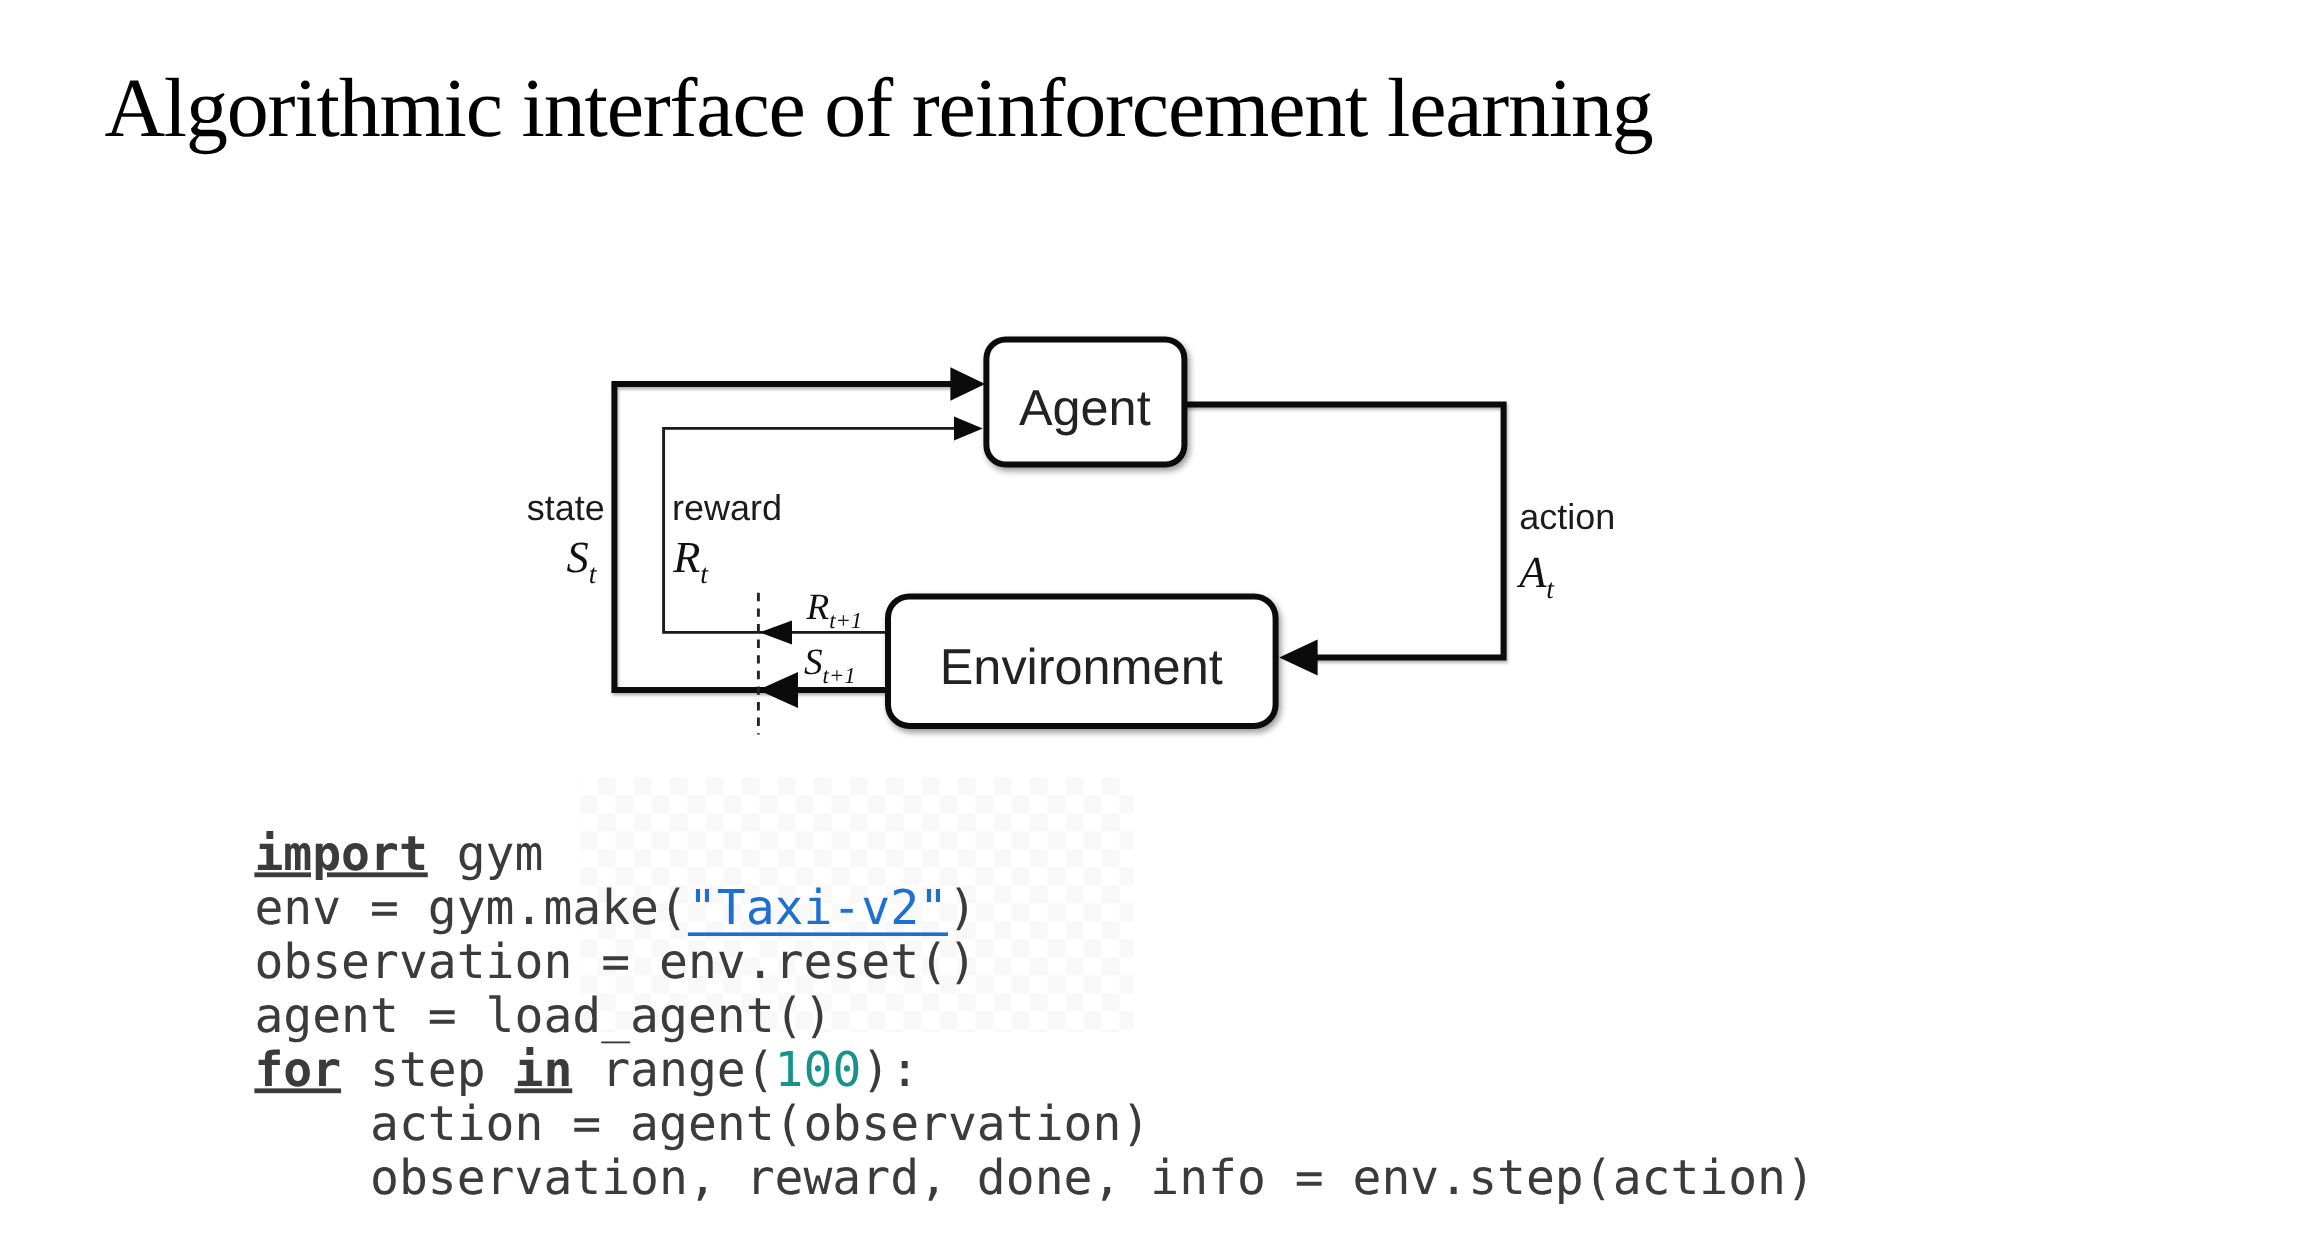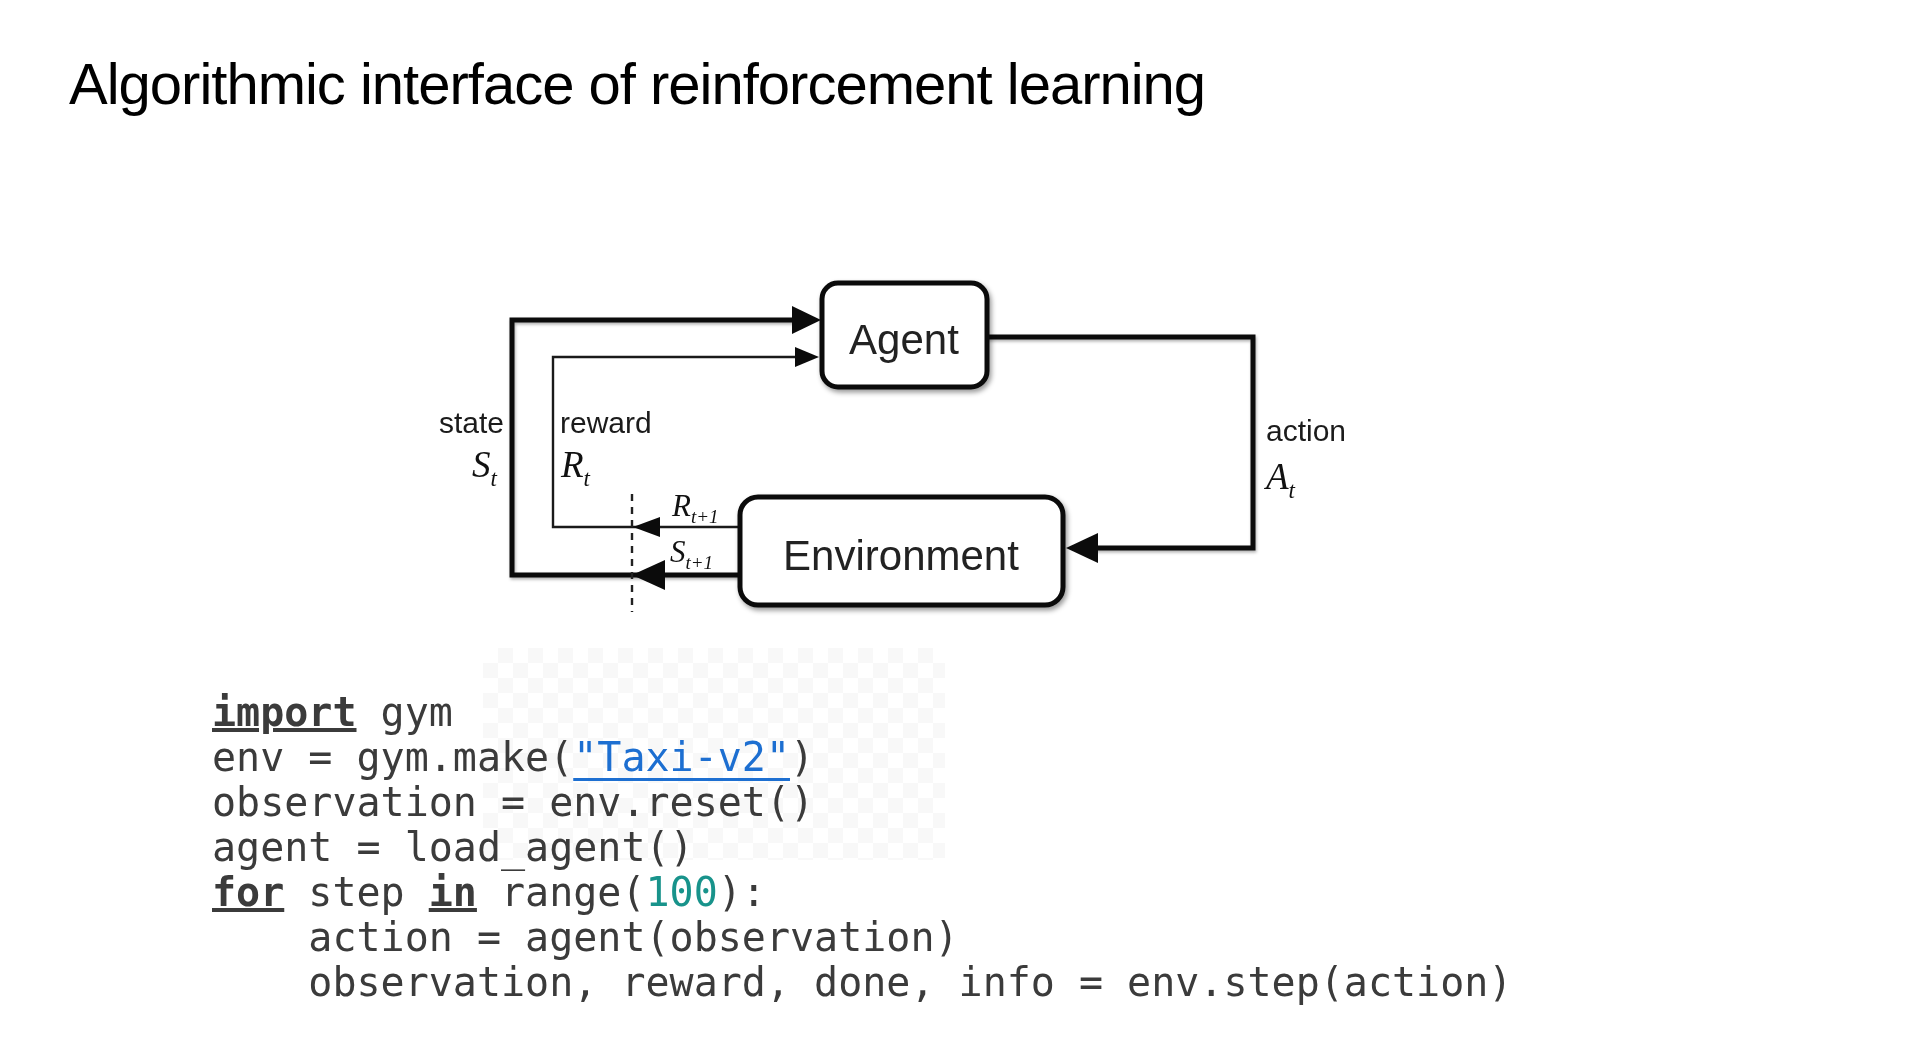--- a/index.html
+++ b/index.html
@@ -6,27 +6,28 @@
   body {
     width: 1920px; height: 1048px;
     position: relative;
     background: #ffffff;
     overflow: hidden;
     font-family: "Liberation Sans", sans-serif;
   }
 
   .slide-title {
     position: absolute;
-    left: 69px; top: 52px;
-    font-size: 58px;
+    left: 87px; top: 52px;
+    font-size: 70px;
     font-weight: 300;
     letter-spacing: -1px;
     line-height: 1.12;
     color: #000;
     white-space: nowrap;
+    font-family: Liberation Serif, serif;
   }
 
   
   .checker-patch {
     position: absolute;
     left: 483px; top: 648px;
     width: 462px; height: 212px;
     background: repeating-conic-gradient(#f2f2f2 0% 25%, #ffffff 0% 50%) 0 0 / 30px 30px;
     opacity: 0.55;
   }

